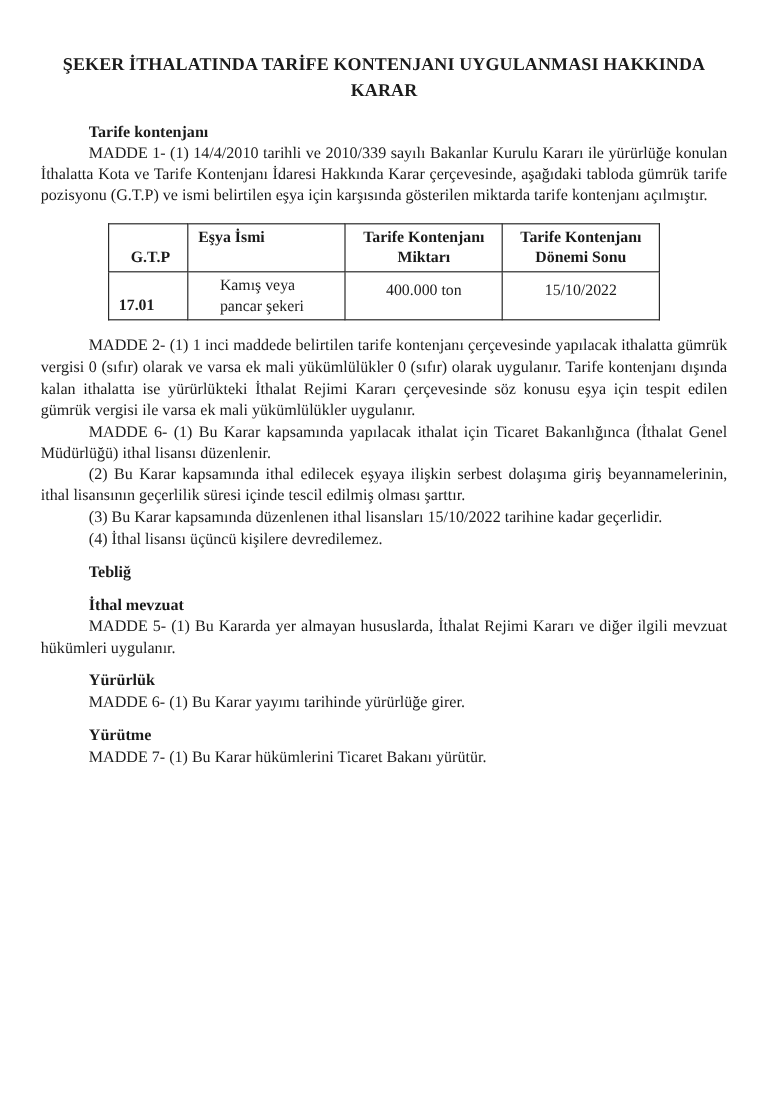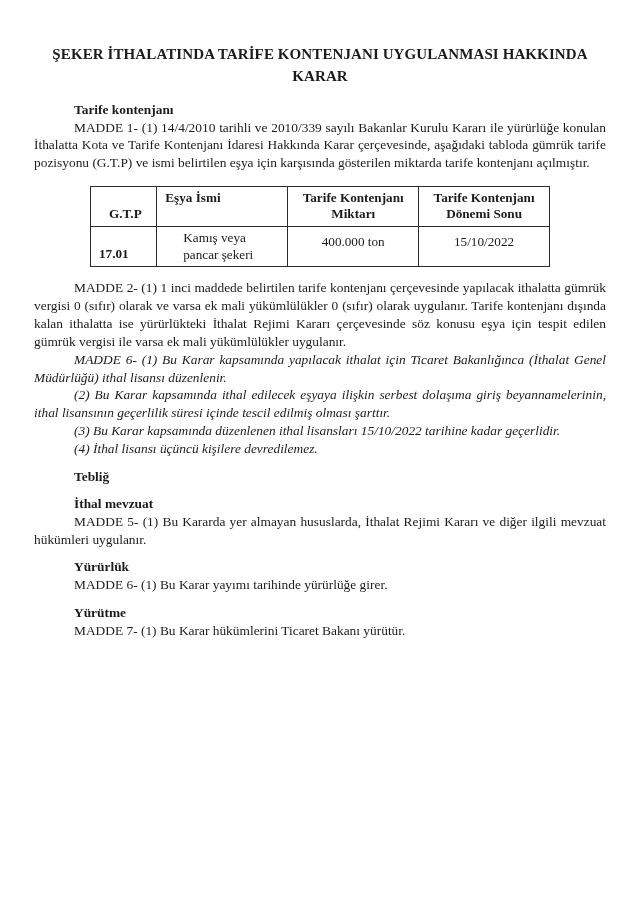--- a/index.html
+++ b/index.html
@@ -40,21 +40,20 @@
   p.para {
     margin: 0 0 0 0;
     font-size: 13.4px;
     line-height: 1.33;
     text-align: justify;
     text-justify: inter-word;
     text-indent: 40px;
   }
   p.para + p.para {
     margin-top: 0px;
-    font-style: italic;
   }
   .bold {
     font-weight: normal;
   }
   table.kota {
     border-collapse: collapse;
     margin: 14px auto 12px auto;
     width: 460px;
     font-size: 13.2px;
   }

